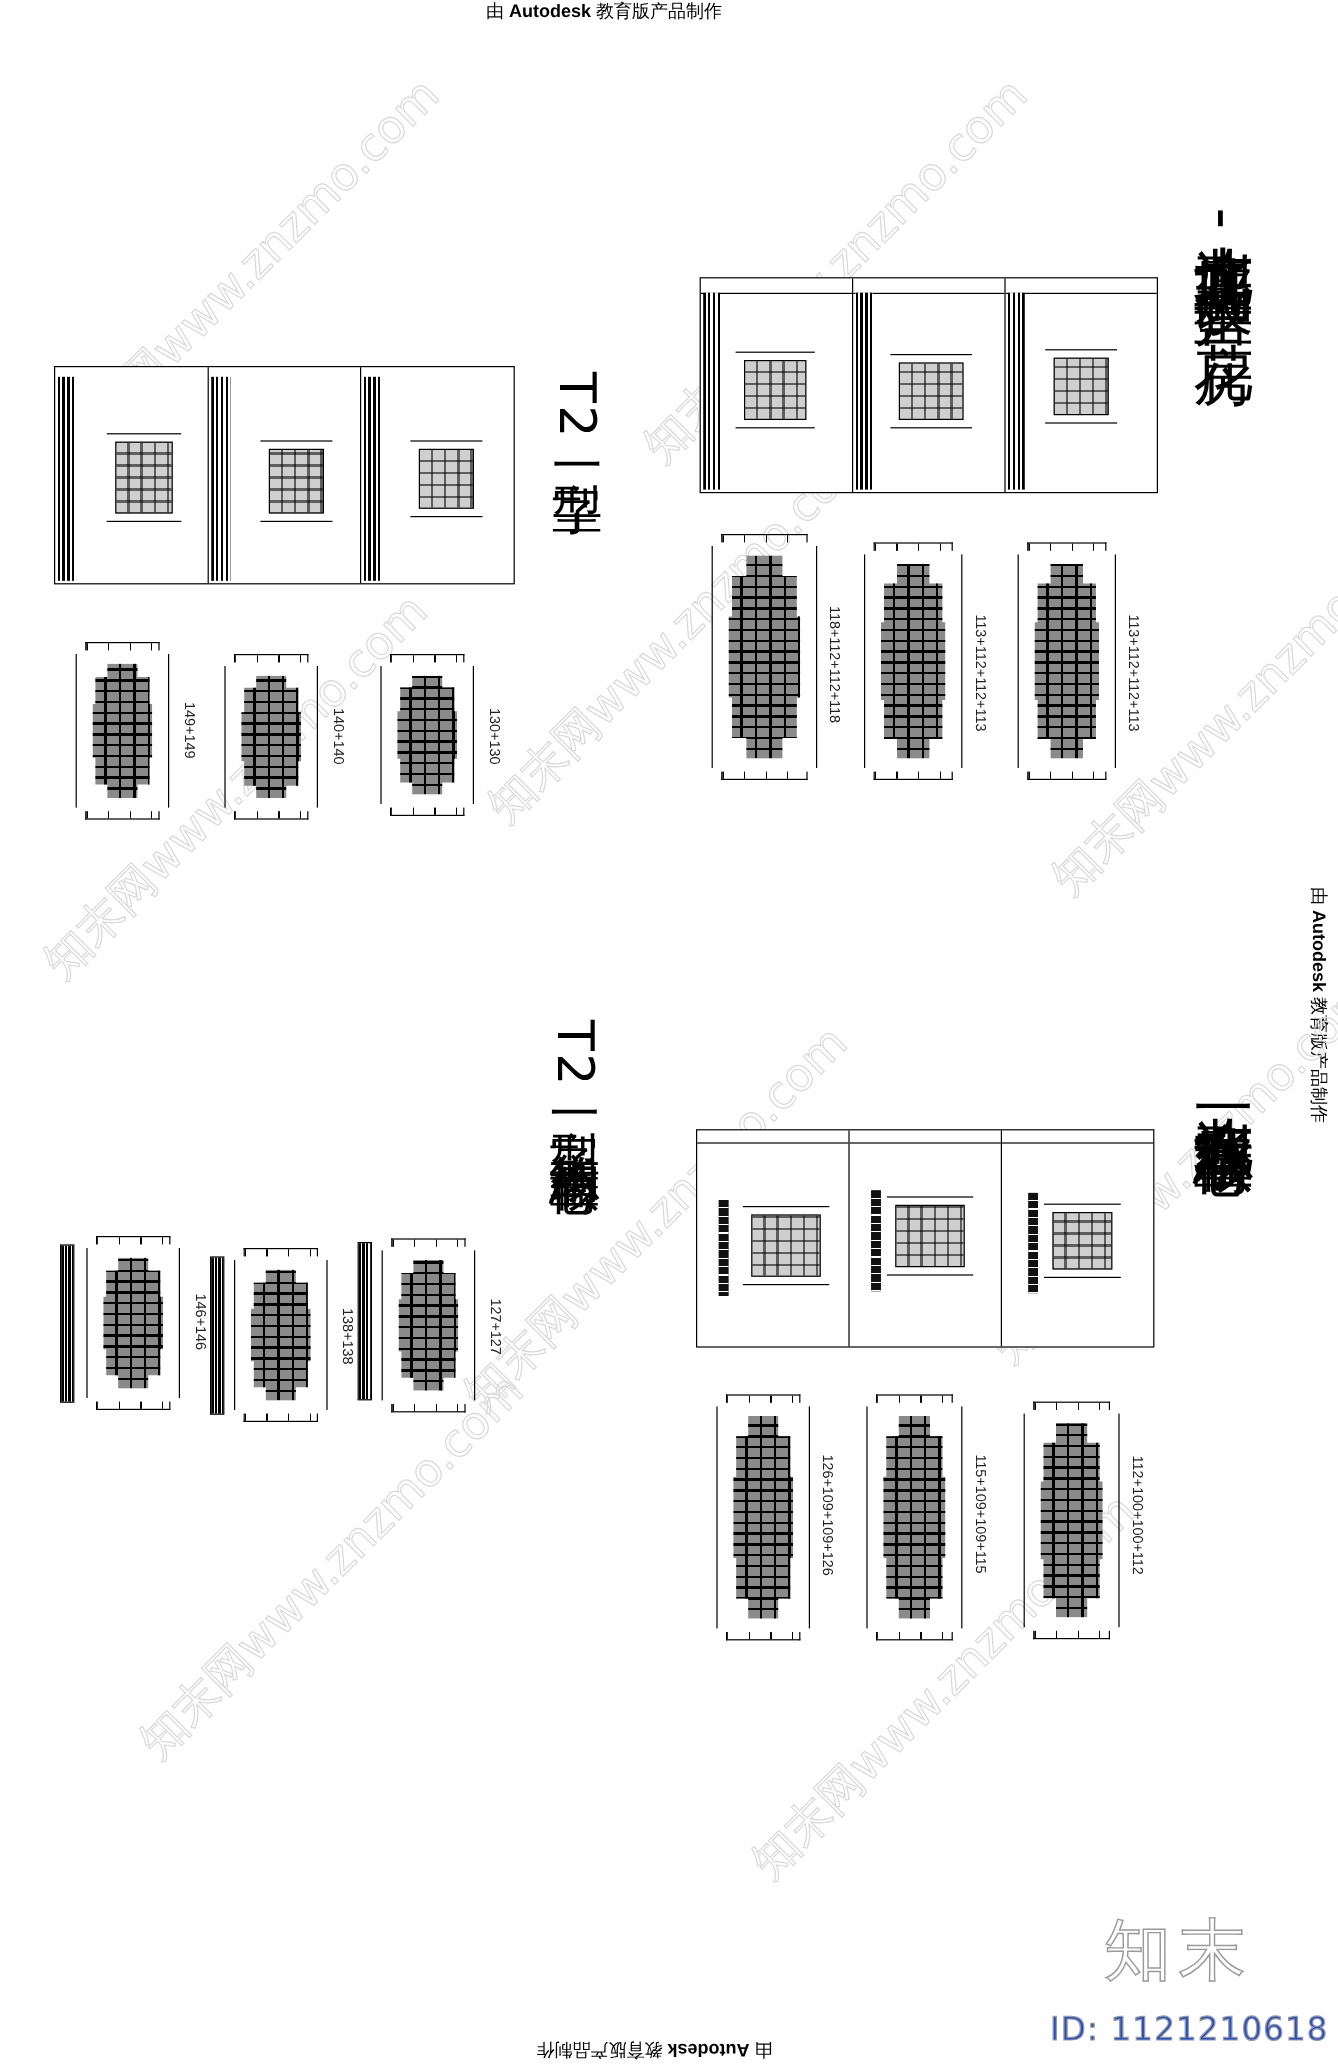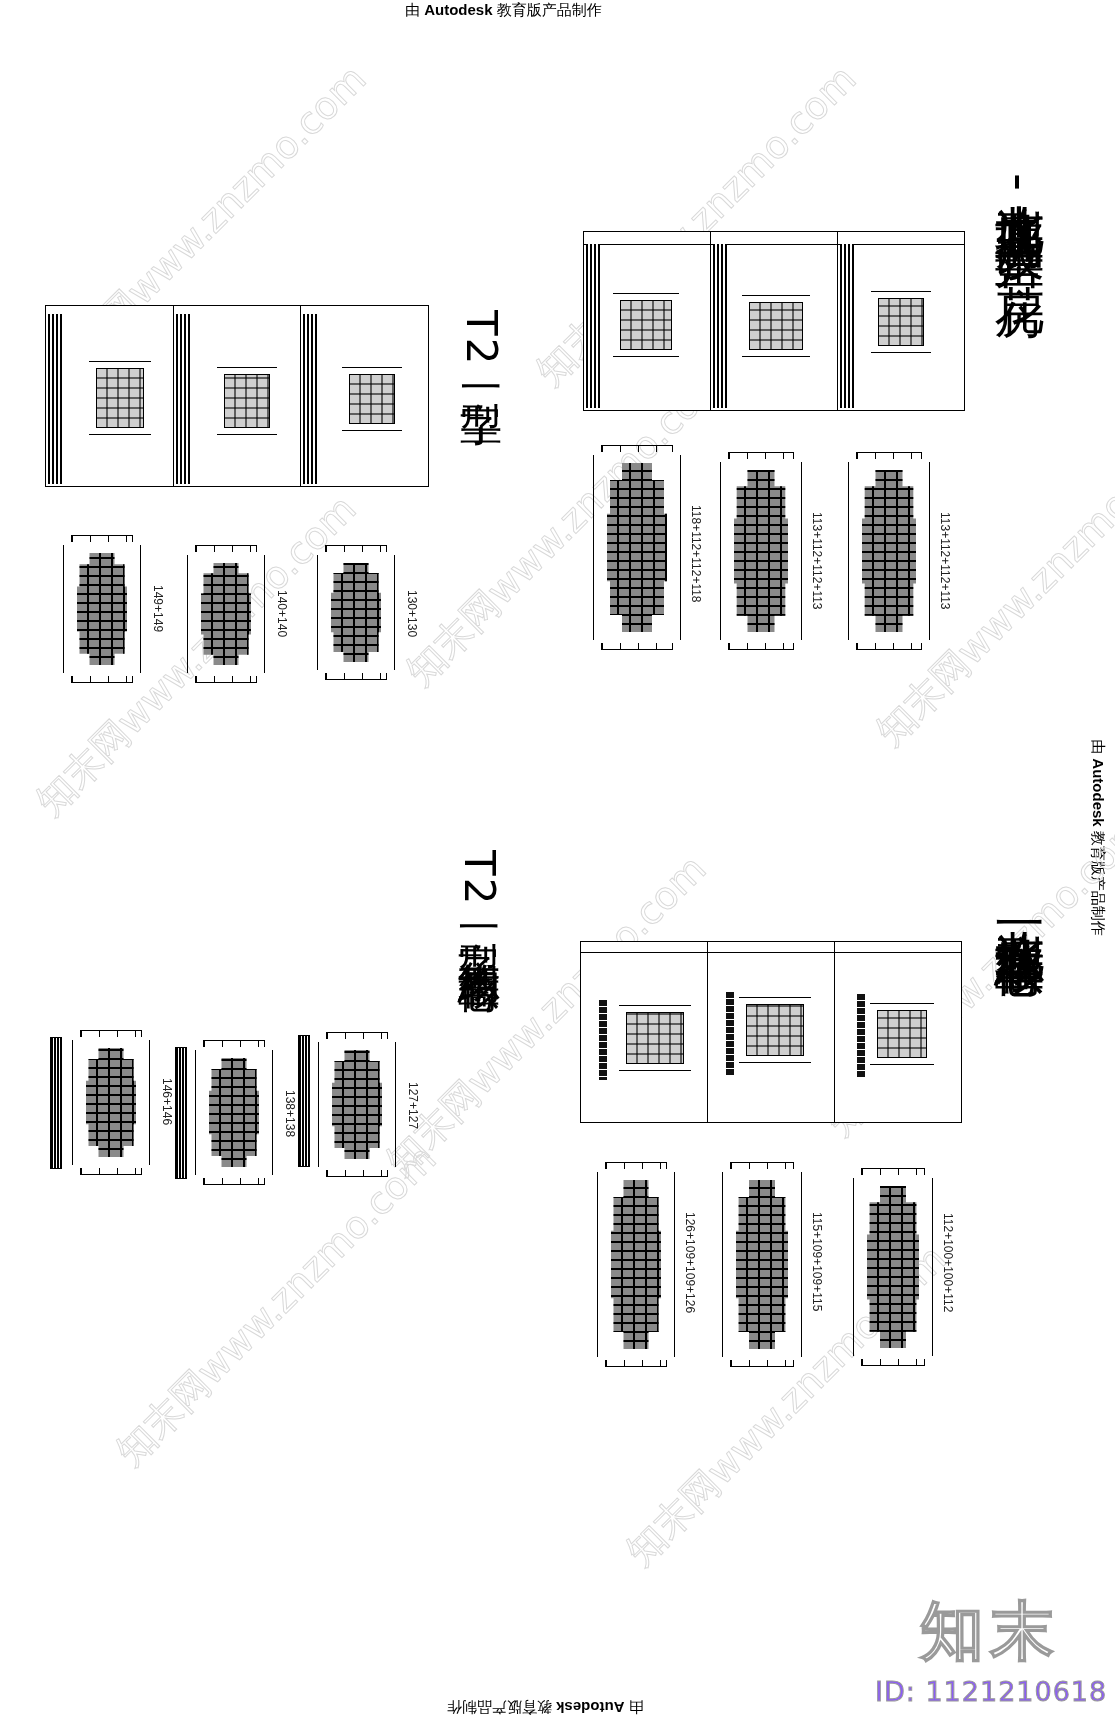--- a/index.html
+++ b/index.html
@@ -47,22 +47,22 @@
       background:
         repeating-linear-gradient(0deg, transparent 0 7px, #000 7px 9px),
         repeating-linear-gradient(90deg, transparent 0 10px, #000 10px 12px),
         #8a8a8a;
       clip-path: polygon(25% 0, 75% 0, 75% 10%, 95% 10%, 95% 30%, 100% 30%, 100% 70%, 95% 70%, 95% 90%, 75% 90%, 75% 100%, 25% 100%, 25% 90%, 5% 90%, 5% 70%, 0 70%, 0 30%, 5% 30%, 5% 10%, 25% 10%); }
   .bplan .label { position: absolute; writing-mode: vertical-rl; font-family: "Liberation Sans", sans-serif; font-size: 12px; white-space: nowrap; color: #222; }
   .left-bars { position: absolute; width: 10px; background: repeating-linear-gradient(90deg, #000 0 2px, #fff 2px 3px); border: 1px solid #000; }
 
   
   .wm { position: absolute; font-family: "DejaVu Sans", sans-serif; font-size: 38px; color: transparent; -webkit-text-stroke: 1px #d9d9d9; transform: rotate(-45deg); white-space: nowrap; pointer-events: none; }
-  .brand { position: absolute; left: 920px; top: 1588px; font-size: 64px; color: #fff; -webkit-text-stroke: 1.2px #9a9a9a; letter-spacing: 6px; font-family: "DejaVu Sans", sans-serif; font-weight: bold; }
-  .brand-id { position: absolute; left: 875px; top: 1676px; font-size: 27px; color: #8b5cf6; -webkit-text-stroke: 1px #9a9a9a; font-family: "DejaVu Sans", sans-serif; letter-spacing: 1px; }
+  .brand { position: absolute; left: 920px; top: 1588px; font-size: 56px; color: #fff; -webkit-text-stroke: 1.2px #9a9a9a; letter-spacing: 6px; font-family: "DejaVu Sans", sans-serif; }
+  .brand-id { position: absolute; left: 875px; top: 1676px; font-size: 27px; color: #1d4ed8; -webkit-text-stroke: 1px #9a9a9a; font-family: "DejaVu Sans", sans-serif; letter-spacing: 1px; }
 </style>
 </head>
 <body>
 
 <div class="stamp stamp-top"><span>由</span> <b>Autodesk</b> <span>教育版产品制作</span></div>
 <div class="stamp stamp-bottom"><span>由</span> <b>Autodesk</b> <span>教育版产品制作</span></div>
 <div class="stamp stamp-right"><span>由</span> <b>Autodesk</b> <span>教育版产品制作</span></div>
 
 <div class="wm" style="left:-10px; top:200px;">知末网www.znzmo.com</div>
 <div class="wm" style="left:480px; top:200px;">知末网www.znzmo.com</div>

